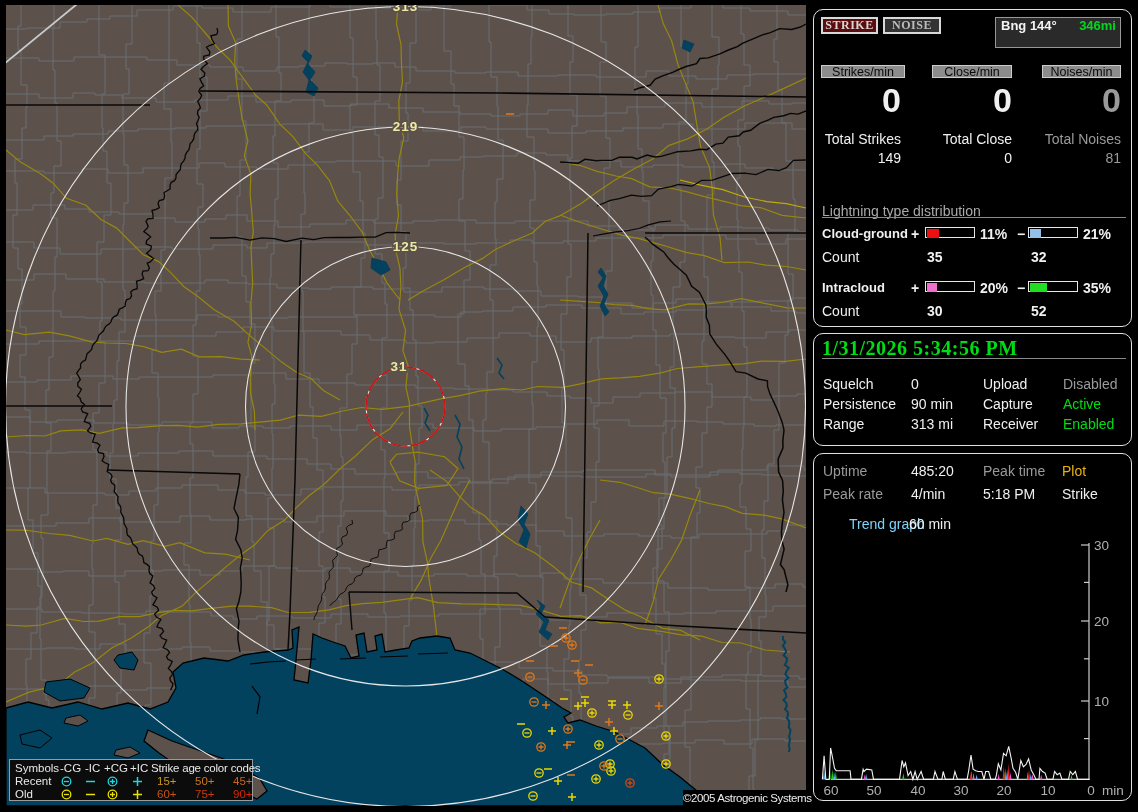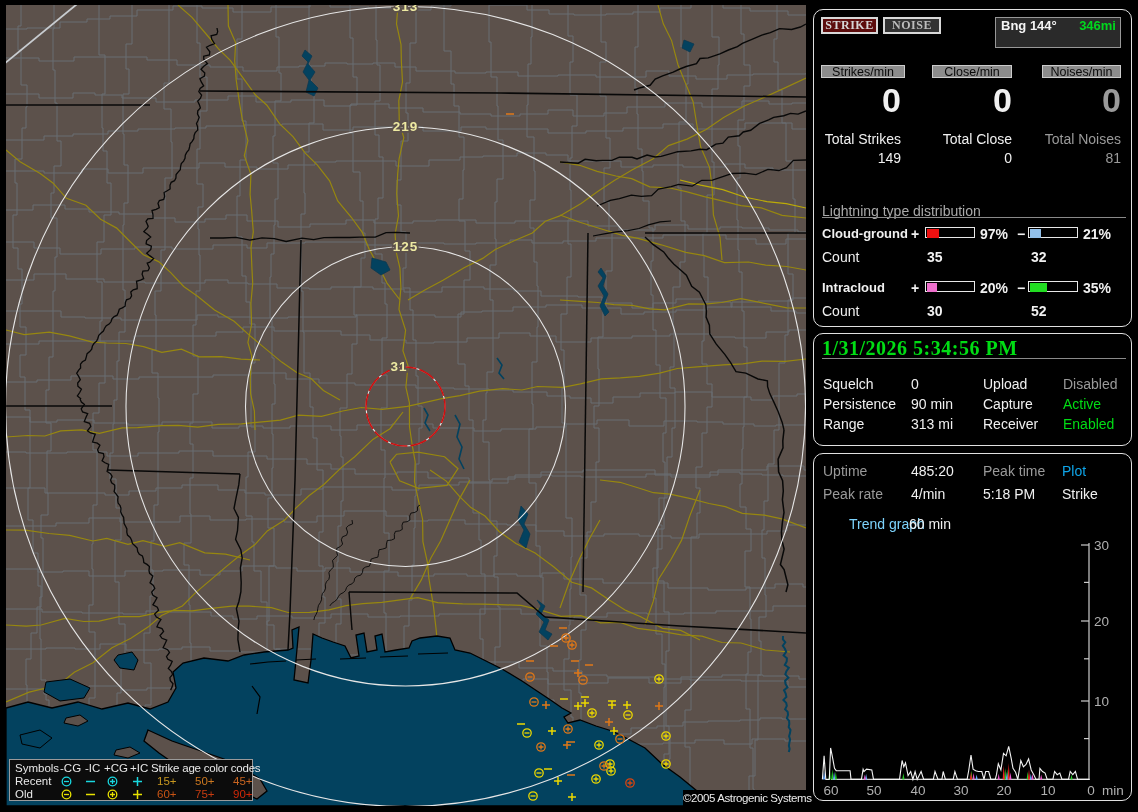--- a/index.html
+++ b/index.html
@@ -286,21 +286,21 @@
       <div style="position:absolute;right:119px;top:140px;font:14px 'Liberation Sans',sans-serif;color:#f0f0f0;">0</div>
       <div style="position:absolute;right:10px;top:121px;font:14px 'Liberation Sans',sans-serif;color:#9a9a9a;">Total Noises</div>
       <div style="position:absolute;right:10px;top:140px;font:14px 'Liberation Sans',sans-serif;color:#9a9a9a;">81</div>
       <div style="position:absolute;left:8px;top:193px;font:14px 'Liberation Sans',sans-serif;color:#aaaaaa;">Lightning type distribution</div>
       <div style="position:absolute;left:8px;top:207px;width:304px;height:0;border-top:1px solid #8a8a8a"></div>
       <div style="position:absolute;left:8px;top:216px;font:bold 13px 'Liberation Sans',sans-serif;color:#f0f0f0;text-align:center;">Cloud-ground</div>
       <div style="position:absolute;left:97px;top:216px;font:bold 14px 'Liberation Sans',sans-serif;color:#f0f0f0;">+</div>
       <div style="position:absolute;left:111px;top:217px;width:50px;height:11px;background:#000;border:1px solid #e8e8e8">
         <div style="position:absolute;left:1px;top:1px;width:12px;height:9px;background:#ee1010"></div>
       </div>
-      <div style="position:absolute;left:166px;top:216px;font:bold 14px 'Liberation Sans',sans-serif;color:#f0f0f0;">97%</div>
+      <div style="position:absolute;left:166px;top:216px;font:bold 14px 'Liberation Sans',sans-serif;color:#f0f0f0;">11%</div>
       <div style="position:absolute;left:203px;top:216px;font:bold 14px 'Liberation Sans',sans-serif;color:#f0f0f0;">−</div>
       <div style="position:absolute;left:214px;top:217px;width:50px;height:11px;background:#000;border:1px solid #e8e8e8">
         <div style="position:absolute;left:1px;top:1px;width:11px;height:9px;background:#92c0ea"></div>
       </div>
       <div style="position:absolute;left:269px;top:216px;font:bold 14px 'Liberation Sans',sans-serif;color:#f0f0f0;">21%</div>
       <div style="position:absolute;left:8px;top:239px;font:14px 'Liberation Sans',sans-serif;color:#f0f0f0;">Count</div>
       <div style="position:absolute;left:113px;top:239px;font:bold 14px 'Liberation Sans',sans-serif;color:#f0f0f0;">35</div>
       <div style="position:absolute;left:217px;top:239px;font:bold 14px 'Liberation Sans',sans-serif;color:#f0f0f0;">32</div>
       <div style="position:absolute;left:8px;top:270px;font:bold 13px 'Liberation Sans',sans-serif;color:#f0f0f0;">Intracloud</div>
       <div style="position:absolute;left:97px;top:270px;font:bold 14px 'Liberation Sans',sans-serif;color:#f0f0f0;">+</div>
@@ -330,21 +330,21 @@
       <div style="position:absolute;left:249px;top:62px;font:14px 'Liberation Sans',sans-serif;color:#00dd14;">Active</div>
       <div style="position:absolute;left:9px;top:82px;font:14px 'Liberation Sans',sans-serif;color:#f0f0f0;">Range</div>
       <div style="position:absolute;left:97px;top:82px;font:14px 'Liberation Sans',sans-serif;color:#f0f0f0;">313 mi</div>
       <div style="position:absolute;left:169px;top:82px;font:14px 'Liberation Sans',sans-serif;color:#f0f0f0;">Receiver</div>
       <div style="position:absolute;left:249px;top:82px;font:14px 'Liberation Sans',sans-serif;color:#00dd14;">Enabled</div>
     </div>
 <div style="position:absolute;left:813px;top:453px;width:319px;height:348px;background:#000;border:1px solid #e0e0e0;border-radius:10px">
       <div style="position:absolute;left:9px;top:9px;font:14px 'Liberation Sans',sans-serif;color:#9a9a9a;">Uptime</div>
       <div style="position:absolute;left:97px;top:9px;font:14px 'Liberation Sans',sans-serif;color:#f0f0f0;">485:20</div>
       <div style="position:absolute;left:169px;top:9px;font:14px 'Liberation Sans',sans-serif;color:#9a9a9a;">Peak time</div>
-      <div style="position:absolute;left:248px;top:9px;font:14px 'Liberation Sans',sans-serif;color:#0ea5e9;">Plot</div>
+      <div style="position:absolute;left:248px;top:9px;font:14px 'Liberation Sans',sans-serif;color:#eab308;">Plot</div>
       <div style="position:absolute;left:9px;top:32px;font:14px 'Liberation Sans',sans-serif;color:#9a9a9a;">Peak rate</div>
       <div style="position:absolute;left:97px;top:32px;font:14px 'Liberation Sans',sans-serif;color:#f0f0f0;">4/min</div>
       <div style="position:absolute;left:169px;top:32px;font:14px 'Liberation Sans',sans-serif;color:#f0f0f0;">5:18 PM</div>
       <div style="position:absolute;left:248px;top:32px;font:14px 'Liberation Sans',sans-serif;color:#f0f0f0;">Strike</div>
       <div style="position:absolute;left:9px;top:62px;font:14px 'Liberation Sans',sans-serif;color:#7dd3fc;margin-left:26px;">Trend graph</div>
       <div style="position:absolute;left:95px;top:62px;font:14px 'Liberation Sans',sans-serif;color:#f0f0f0;">60 min</div>
       <svg style="position:absolute;left:0;top:0" width="317" height="346" viewBox="0 0 317 346">
         <path d="M275 89 V325.4 H17" fill="none" stroke="#cccccc" stroke-width="1.2"></path>
         <path d="M267 91 H275" stroke="#cccccc" stroke-width="1.2"></path>
         <path d="M270 128.4 H275" stroke="#cccccc" stroke-width="1.2"></path>

